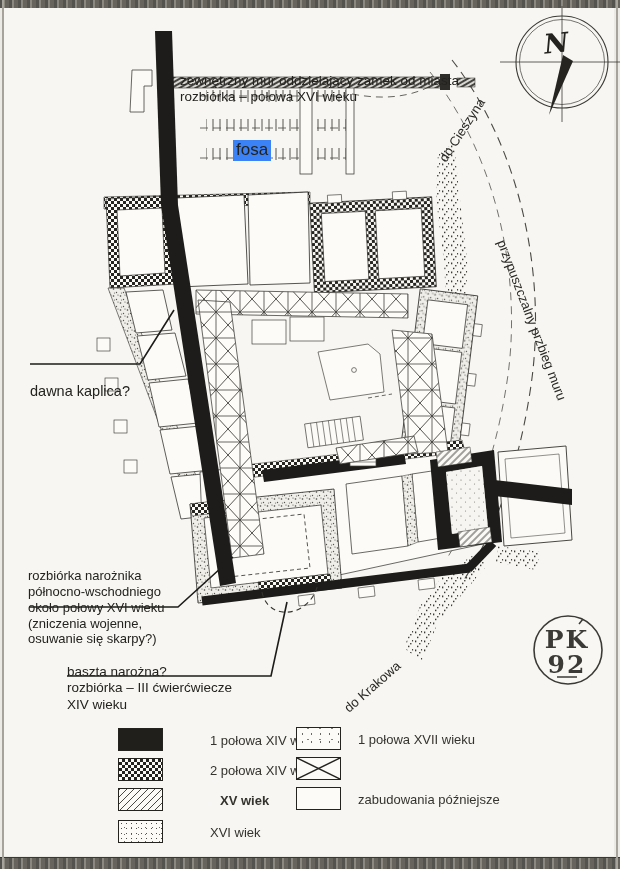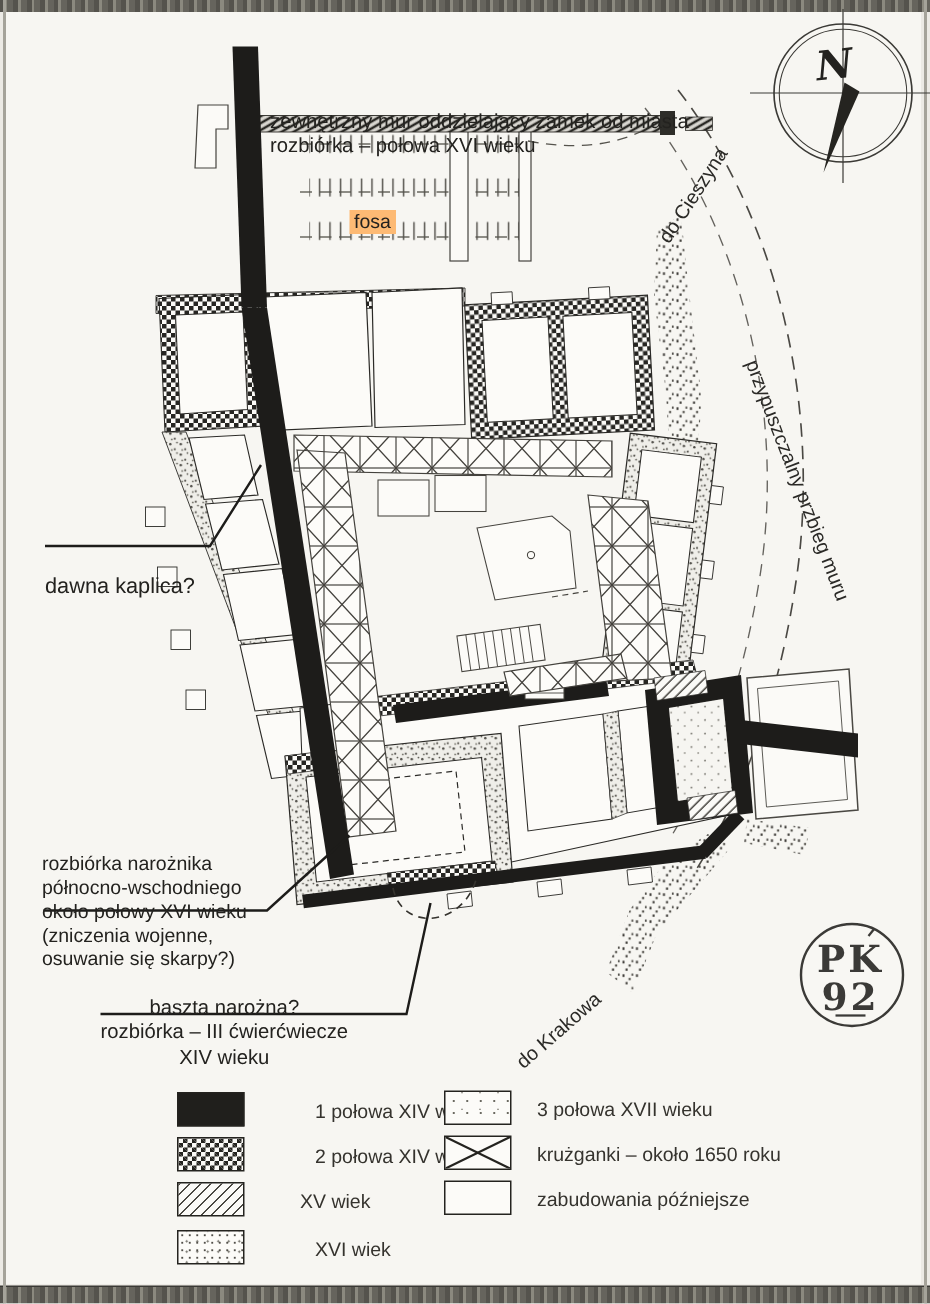--- a/index.html
+++ b/index.html
@@ -9,24 +9,24 @@
   .edge-band{position:absolute;left:0;width:620px;height:8px;
      background:repeating-linear-gradient(90deg,#55534d 0 3px,#8b897f 3px 5px,#66645d 5px 9px);}
   .edge-top{top:0;}
   .edge-bottom{bottom:0;height:11px;border-top:1px solid #3a3935;}
   .edge-side{position:absolute;top:0;bottom:0;width:2px;background:#a5a39a;}
   .edge-left{left:2px;} .edge-right{right:2px;}
   svg.planlayer{position:absolute;left:0;top:0;}
   .lbl{position:absolute;color:#23221f;font-size:13.5px;line-height:1.22;
        white-space:pre-line;margin-top:40px;}
   .lbl-top{left:180px;top:33px;width:310px;font-size:13.5px;}
-  .lbl-fosa{left:233px;top:100px;background:#fdba74;padding:0 3px;font-size:13px;}
+  .lbl-fosa{left:233px;top:100px;background:#3b82f6;padding:0 3px;font-size:17px;}
   .lbl-kaplica{left:30px;top:343px;font-size:14.5px;}
   .lbl-rozbiorka{left:28px;top:528px;font-size:13px;}
-  .lbl-baszta{left:67px;top:624px;font-size:13.5px;text-align:center;}
+  .lbl-baszta{left:67px;top:624px;font-size:13.5px;}
   
   .legend{position:absolute;left:0;top:720px;width:620px;height:130px;}
   .lg-sw{position:absolute;width:45px;height:23px;border:1.5px solid #24231f;box-sizing:border-box;}
   .lg-lb{position:absolute;font-size:13px;color:#35332e;white-space:nowrap;}
   .sw-solid-black{background:#201f1c;}
   .sw-checker{background-color:#fbfaf7;background-image:
       linear-gradient(45deg,#24231f 25%,transparent 25%,transparent 75%,#24231f 75%),
       linear-gradient(45deg,#24231f 25%,transparent 25%,transparent 75%,#24231f 75%);
       background-position:0 0,3px 3px;background-size:6px 6px;}
   .sw-diagonal-hatch{background-color:#fbfaf7;background-image:
@@ -270,28 +270,27 @@
 
 <div class="legend">
 
   <div class="lg-sw sw-solid-black" style="left:118px;top:8px;"></div>
   <div class="lg-sw sw-checker" style="left:118px;top:38px;"></div>
   <div class="lg-sw sw-diagonal-hatch" style="left:118px;top:68px;"></div>
   <div class="lg-sw sw-stipple" style="left:118px;top:100px;"></div>
 
   <div class="lg-lb" style="left:210px;top:13px;">1 połowa XIV wieku</div>
   <div class="lg-lb" style="left:210px;top:43px;">2 połowa XIV wieku</div>
-  <div class="lg-lb" style="left:200px;top:73px;">XV wiek</div>
+  <div class="lg-lb" style="left:220px;top:73px;font-weight:bold;">XV wiek</div>
   <div class="lg-lb" style="left:210px;top:105px;">XVI wiek</div>
 
   <div class="lg-sw sw-stipple-light" style="left:296px;top:7px;"></div>
   <div class="lg-sw sw-x-cross" style="left:296px;top:37px;">
     <svg viewBox="0 0 42 20" preserveAspectRatio="none">
       <line x1="0" y1="0" x2="42" y2="20" stroke="#24231f" stroke-width="1.4"></line>
       <line x1="42" y1="0" x2="0" y2="20" stroke="#24231f" stroke-width="1.4"></line>
     </svg>
   </div>
   <div class="lg-sw sw-outline" style="left:296px;top:67px;"></div>
 
-  <div class="lg-lb" style="left:358px;top:12px;">3 połowa XVII wieku</div>
-  <div class="lg-lb" style="left:358px;top:42px;">krużganki – około 1650 roku</div>
+  <div class="lg-lb" style="left:358px;top:12px;">1 połowa XVII wieku</div>
   <div class="lg-lb" style="left:358px;top:72px;">zabudowania późniejsze</div>
 </div>
 
 </body></html>

